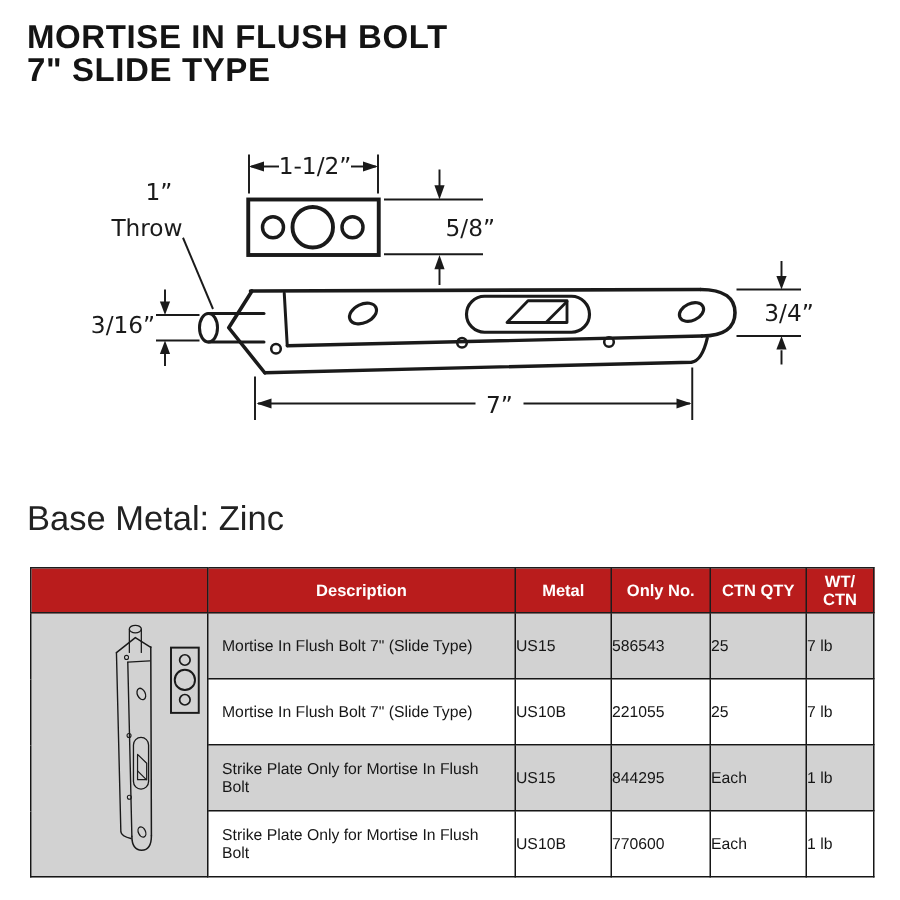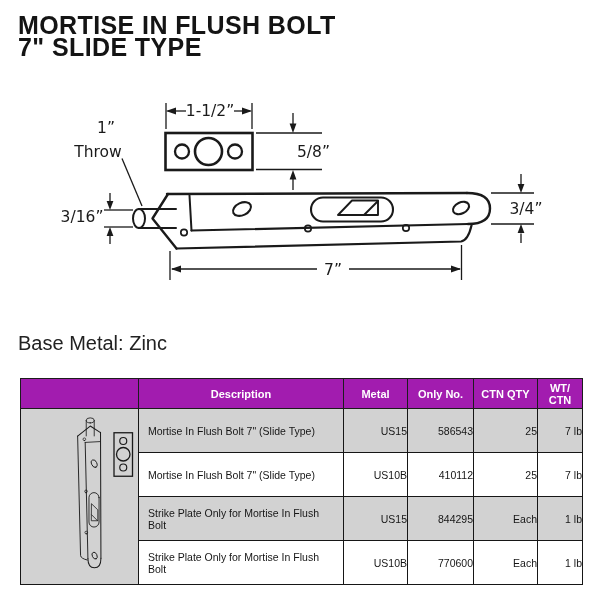--- a/index.html
+++ b/index.html
@@ -1,27 +1,27 @@
 <!DOCTYPE html>
 <html><head>
 <meta charset="utf-8">
 <style>
   html,body{margin:0;padding:0;background:#fff;}
   .page{position:relative;width:600px;height:600px;background:#ffffff;overflow:hidden;
         font-family:"Liberation Sans",sans-serif;color:#1a1a1a;}
-  .title{position:absolute;left:18px;top:14px;font-size:25px;font-weight:bold;
+  .title{position:absolute;left:18px;top:14px;font-size:22px;font-weight:bold;
          line-height:22px;letter-spacing:.4px;color:#141414;}
   .drawing{position:absolute;left:0;top:0;}
   .dim-text{font-family:"DejaVu Sans",sans-serif;font-size:15.5px;fill:#1a1a1a;}
-  .base-metal{position:absolute;left:18px;top:332px;font-size:20px;color:#222;}
+  .base-metal{position:absolute;left:18px;top:332px;font-size:23px;color:#222;}
   table.spec{position:absolute;left:20px;top:378px;width:562px;border-collapse:collapse;
              table-layout:fixed;font-size:10.5px;color:#161616;}
-  table.spec th{background:#a21caf;color:#ffffff;font-size:11px;font-weight:bold;
+  table.spec th{background:#b91c1c;color:#ffffff;font-size:11px;font-weight:bold;
                 height:29px;border:1px solid #1c1c1c;padding:0;line-height:12px;}
-  table.spec td{border:1.6px solid #161616;height:43px;text-align:right;
+  table.spec td{border:1.6px solid #161616;height:43px;text-align:left;
                 background:#ffffff;padding:0;vertical-align:middle;}
   table.spec tr.shaded td{background:#d2d2d2;}
   table.spec td.desc{text-align:left;padding-left:9px;padding-right:4px;}
   table.spec td.img-cell{background:#ffffff;text-align:center;vertical-align:middle;}
   .col-img{width:118px;} .col-desc{width:205px;} .col-fin{width:64px;}
   .col-item{width:66px;} .col-ctn{width:64px;} .col-wt{width:45px;}
 </style>
 </head>
 <body>
 
@@ -144,21 +144,21 @@
       </td>
       <td class="desc">Mortise In Flush Bolt 7" (Slide Type)</td>
       <td>US15</td>
       <td>586543</td>
       <td>25</td>
       <td>7 lb</td>
     </tr>
     <tr>
       <td class="desc">Mortise In Flush Bolt 7" (Slide Type)</td>
       <td>US10B</td>
-      <td>410112</td>
+      <td>221055</td>
       <td>25</td>
       <td>7 lb</td>
     </tr>
     <tr class="shaded">
       <td class="desc">Strike Plate Only for Mortise In Flush Bolt</td>
       <td>US15</td>
       <td>844295</td>
       <td>Each</td>
       <td>1 lb</td>
     </tr>

